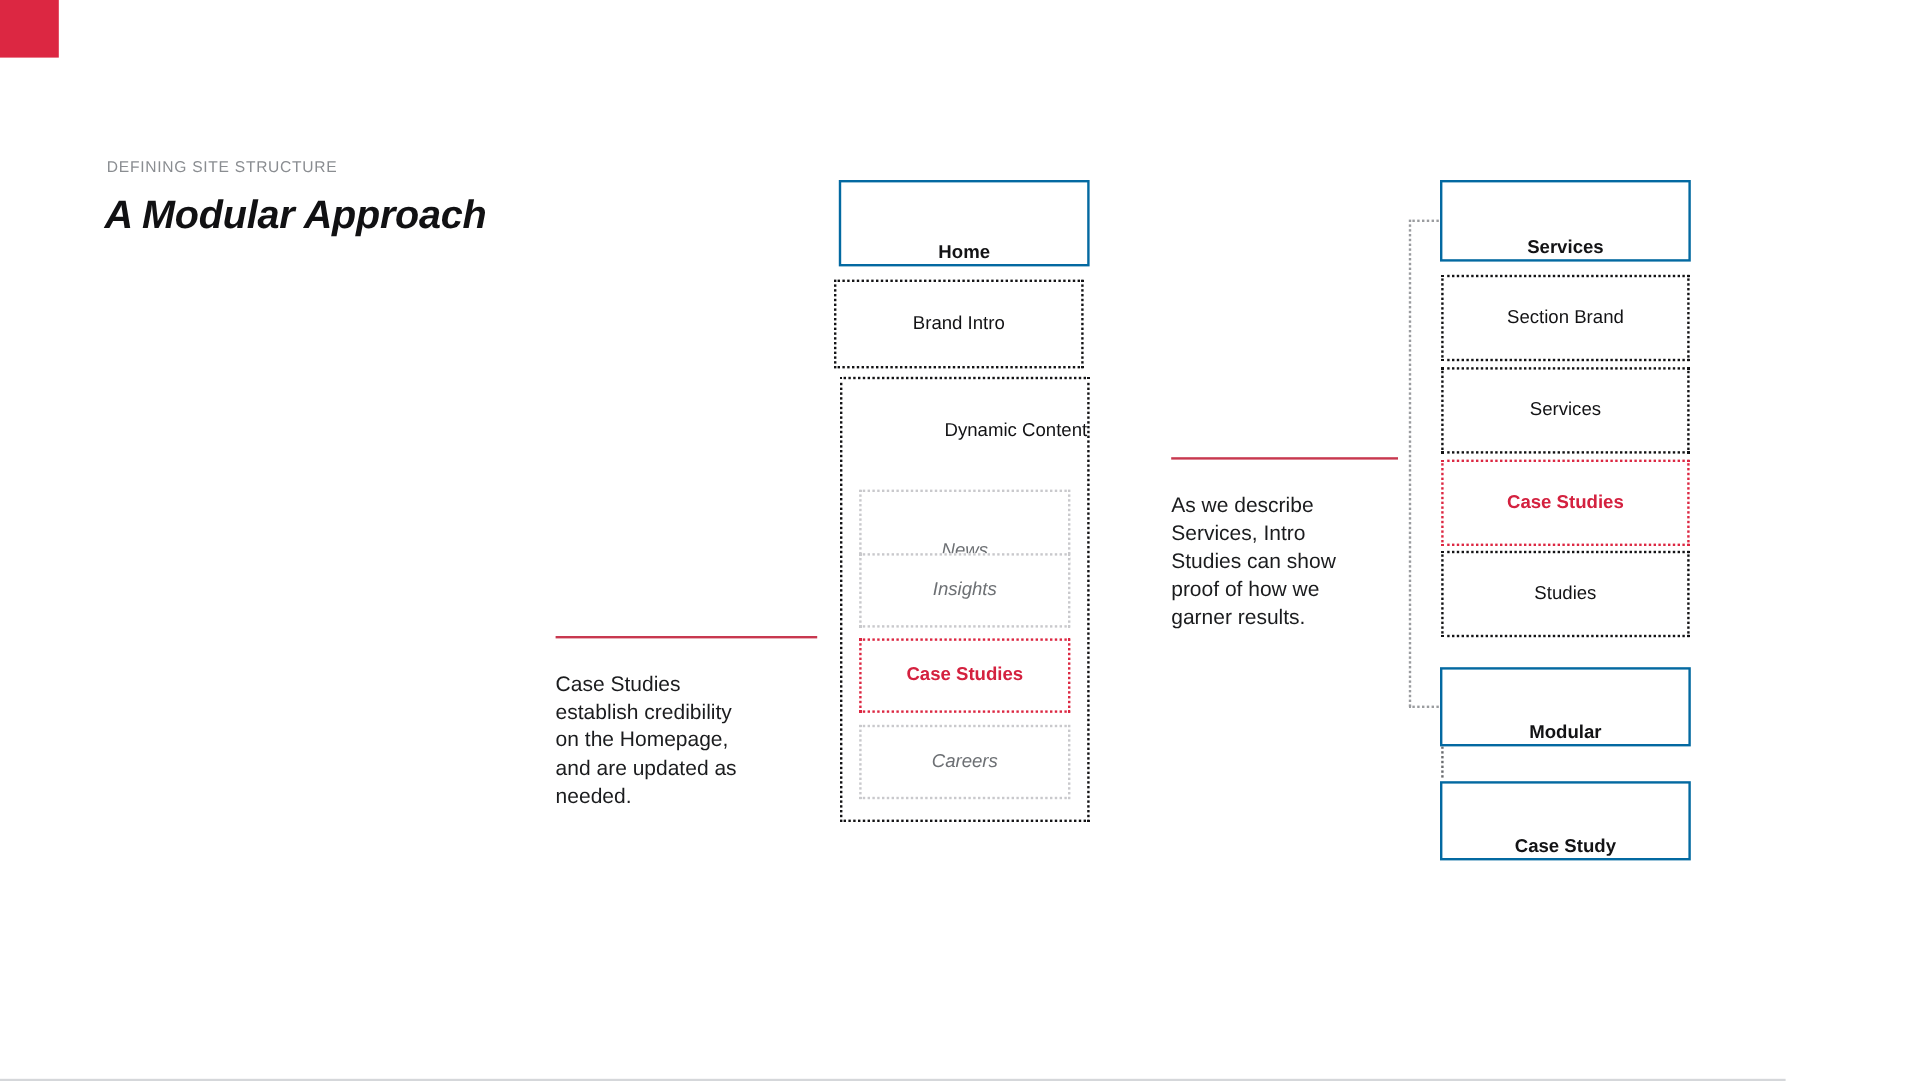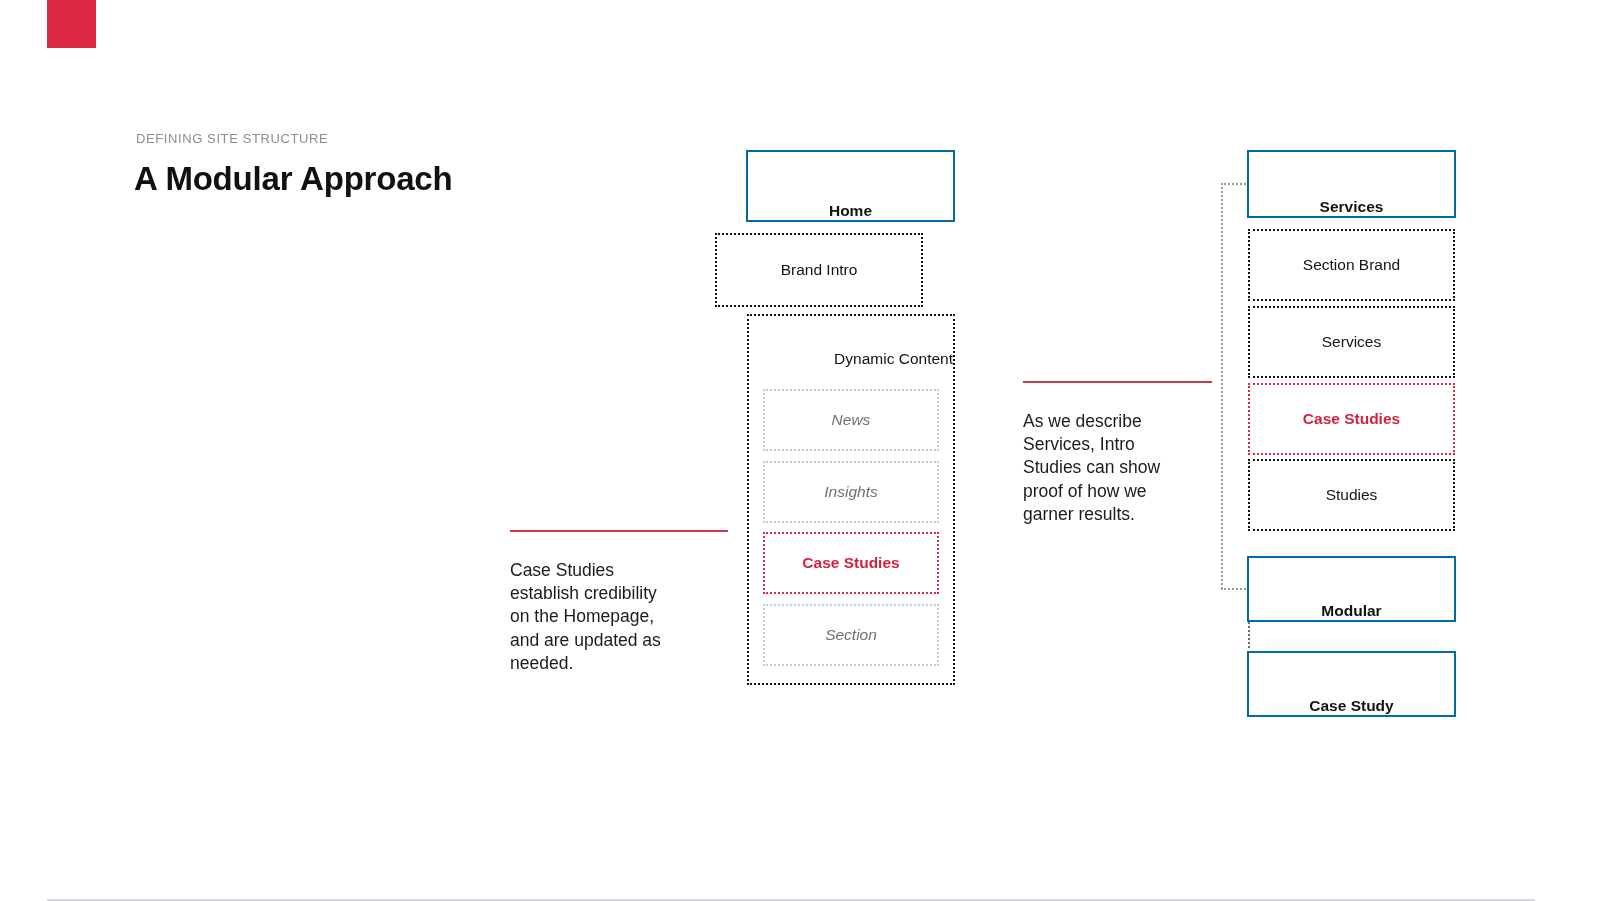--- a/index.html
+++ b/index.html
@@ -7,42 +7,41 @@
     width: 1600px; height: 901px;
     background: #ffffff;
     font-family: "Liberation Sans", sans-serif;
     overflow: hidden;
   }
   #slide {
     position: relative;
     width: 1488px; height: 901px;
     background: #ffffff;
     border-bottom: 2px solid #d5d7da;
-    margin-left: 47px;
   }
 
   
   .logo-mark {
     position: absolute; left: 0; top: 0;
     width: 49px; height: 48px;
     background: #DC2742;
   }
 
   
   .eyebrow {
     position: absolute; left: 89px; top: 131px;
     font-size: 13px; letter-spacing: .6px;
     color: #8a8d91; font-weight: 400;
     text-transform: uppercase;
     white-space: nowrap;
   }
   .headline {
     position: absolute; left: 87px; top: 160px;
     font-size: 33px; font-weight: 700; color: #111113;
-    letter-spacing: -0.2px; white-space: nowrap;
+    letter-spacing: -0.2px; white-space: nowrap; font-style: italic;
   }
 
   
   .node {
     position: absolute;
     display: flex; align-items: center; justify-content: center;
     background: #ffffff;
     font-size: 15.5px;
     color: #131315;
     text-align: center;
@@ -98,39 +97,39 @@
   <div class="conn-v" style="left:1174px; top:183px; height:406px;"></div>
 
   <div class="conn-h" style="left:1174px; top:588px; width:28px;"></div>
 
   <div class="conn-v dark" style="left:1201px; top:622px; height:26px;"></div>
 
   <div class="node solid" style="left:699px; top:150px; width:209px; height:72px;">
     <span>Home</span>
   </div>
 
-  <div class="node dotted" style="left:668px; top:233px; width:208px; height:74px;">
+  <div class="node dotted" style="left:695px; top:233px; width:208px; height:74px;">
     <span>Brand Intro</span>
   </div>
 
   <div class="node group" style="left:700px; top:314px; width:208px; height:371px;">
     <div class="group-title">Dynamic Content</div>
   </div>
 
-  <div class="node faint" style="left:716px; top:389px; width:176px; height:62px;">
+  <div class="node faint" style="left:716px; top:408px; width:176px; height:62px;align-items:flex-end;">
     <span>News</span>
   </div>
   <div class="node faint" style="left:716px; top:461px; width:176px; height:62px;text-align:right;">
     <span>Insights</span>
   </div>
   <div class="node accent" style="left:716px; top:532px; width:176px; height:62px;">
     <span>Case Studies</span>
   </div>
   <div class="node faint" style="left:716px; top:604px; width:176px; height:62px;">
-    <span>Section</span>
+    <span>Careers</span>
   </div>
 
   <div class="node solid" style="left:1200px; top:150px; width:209px; height:68px;">
     <span>Services</span>
   </div>
 
   <div class="node dotted" style="left:1201px; top:229px; width:207px; height:72px;">
     <span>Section Brand</span>
   </div>
   <div class="node dotted" style="left:1201px; top:306px; width:207px; height:72px;">

